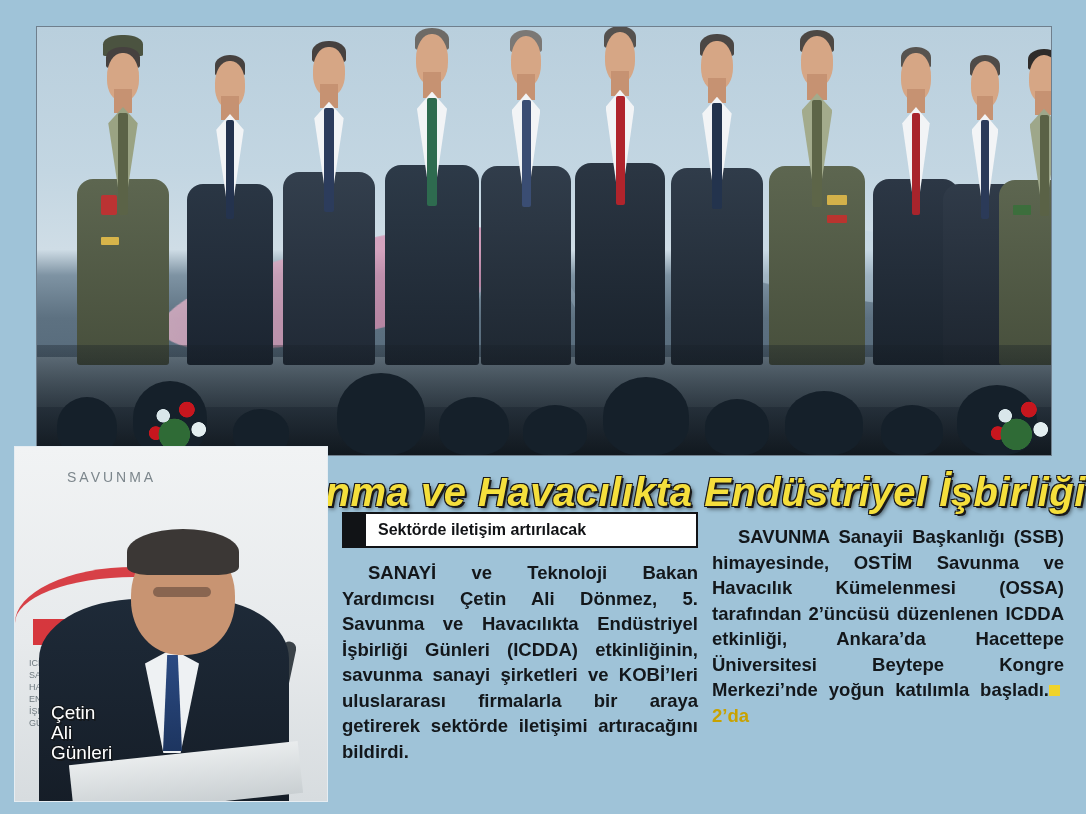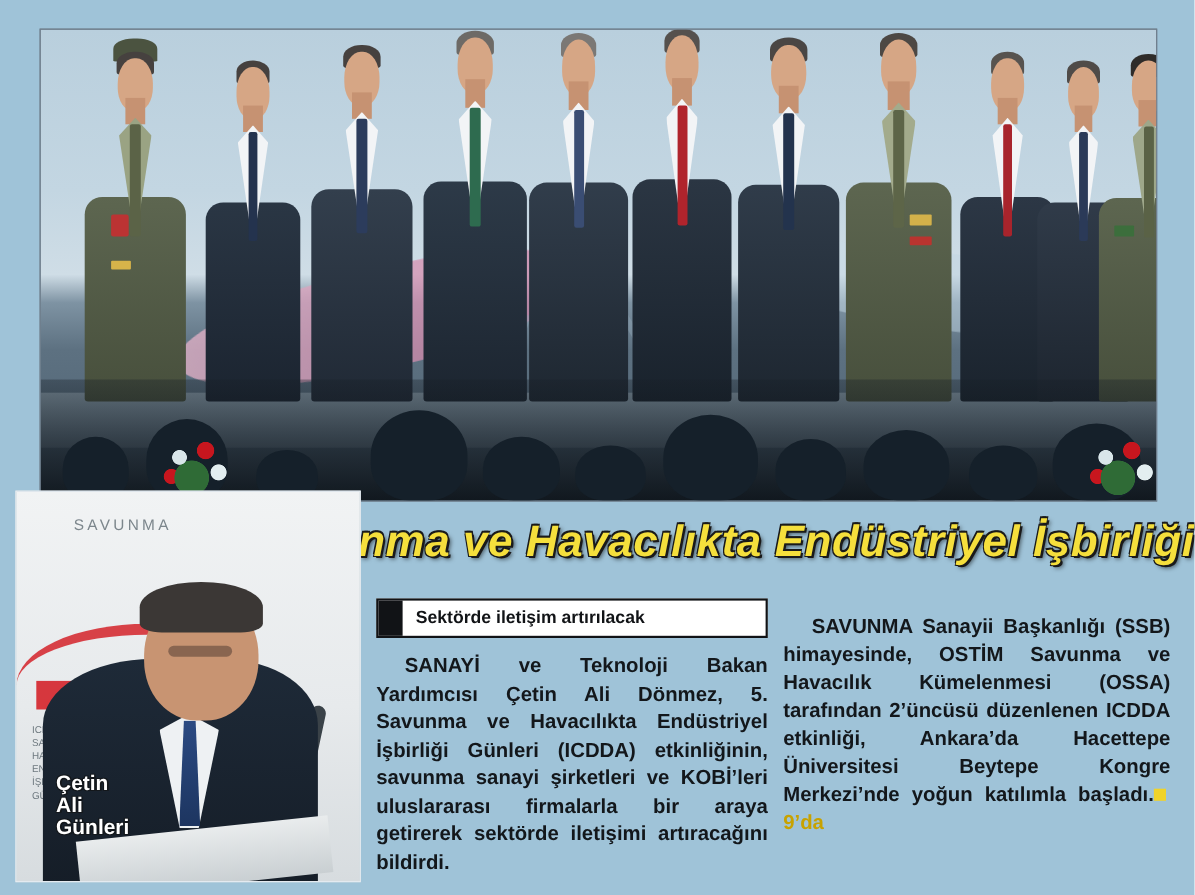--- a/index.html
+++ b/index.html
@@ -305,29 +305,29 @@
     width: 230px;
     height: 52px;
     background: linear-gradient(to bottom,#e9eced,#c9cfd2);
     transform: rotate(-6deg);
   }
   .inset-caption {
     position: absolute;
     left: 36px;
     bottom: 38px;
     font-size: 19px;
-    font-weight: bold;
+    font-weight: normal;
     line-height: 20px;
     color: #ffffff;
     text-shadow: 1.5px 1.5px 0 #14181c, -1px -1px 0 #14181c, 1px -1px 0 #14181c, -1px 1px 0 #14181c;
   }
   
   .col {
     position: absolute;
-    top: 544px;
+    top: 512px;
     width: 356px;
   }
   .col.left  { left: 342px; }
   .col.right { left: 712px; width: 352px; }
   .kicker {
     position: relative;
     background: #ffffff;
     border: 2px solid #111316;
     height: 32px;
     display: flex;
@@ -530,16 +530,16 @@
 
   <div class="col left">
     <div class="kicker">
       <div class="sq"></div>
       <div class="kt">Sektörde iletişim artırılacak</div>
     </div>
     <div class="body-text">SANAYİ ve Teknoloji Bakan Yardımcısı Çetin Ali Dönmez, 5. Savunma ve Havacılıkta Endüstriyel İşbirliği Günleri (ICDDA) etkinliğinin, savunma sanayi şirketleri ve KOBİ’leri uluslararası firmalarla bir araya getirerek sektörde iletişimi artıracağını bildirdi.</div>
   </div>
 
   <div class="col right">
-    <div class="body-text"><span>SAVUNMA Sanayii Başkanlığı (SSB) himayesinde, OSTİM Savunma ve Havacılık Kümelenmesi (OSSA) tarafından 2’üncüsü düzenlenen ICDDA etkinliği, Ankara’da Hacettepe Üniversitesi Beytepe Kongre Merkezi’nde yoğun katılımla başladı.</span><span class="ref"><span class="sq"></span><span>9’da</span></span></div>
+    <div class="body-text"><span>SAVUNMA Sanayii Başkanlığı (SSB) himayesinde, OSTİM Savunma ve Havacılık Kümelenmesi (OSSA) tarafından 2’üncüsü düzenlenen ICDDA etkinliği, Ankara’da Hacettepe Üniversitesi Beytepe Kongre Merkezi’nde yoğun katılımla başladı.</span><span class="ref"><span class="sq"></span><span>2’da</span></span></div>
   </div>
 
 </div>
 
 </body></html>

